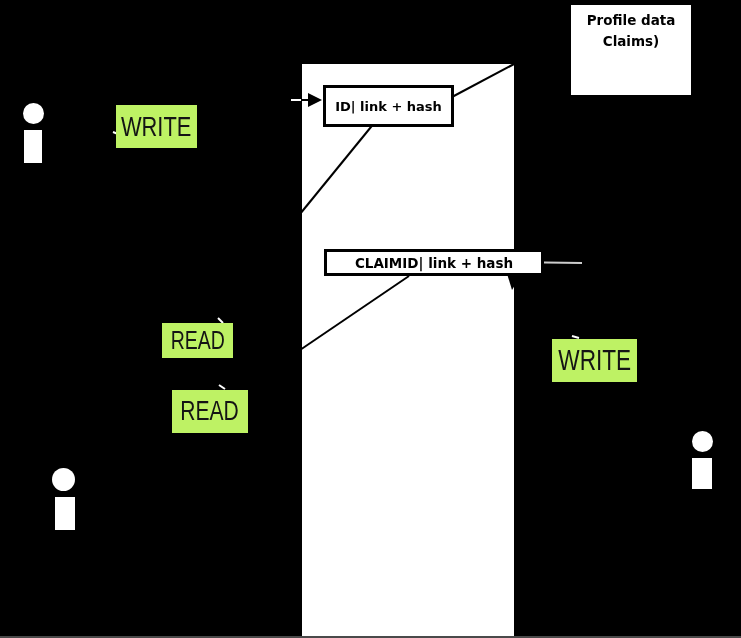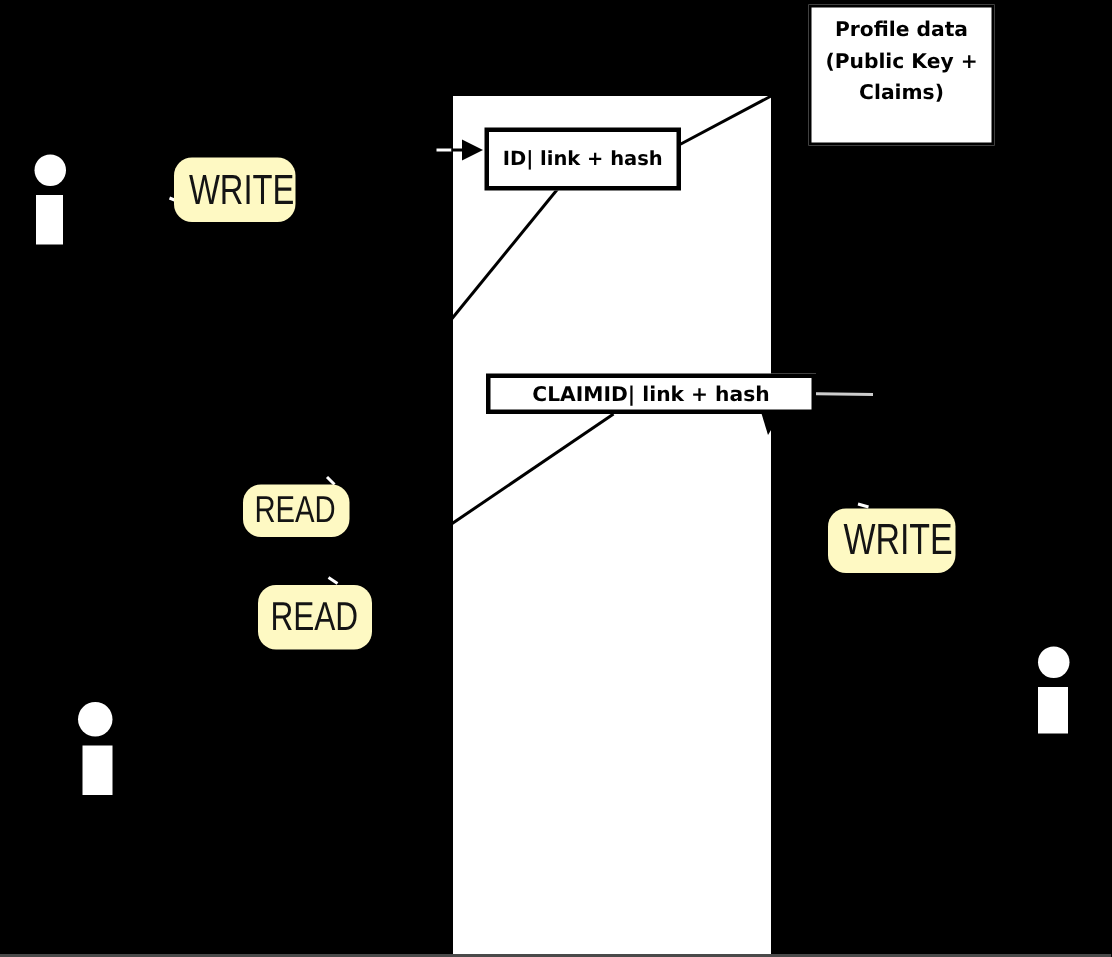--- a/index.html
+++ b/index.html
@@ -31,43 +31,42 @@
     font-family: "DejaVu Sans", sans-serif;
     font-weight: bold;
     color: #000000;
     white-space: nowrap;
   }
   .id-box      { left: 323px; top: 85px;  width: 131px; height: 42px; font-size: 13px; }
   .claimid-box { left: 324px; top: 249px; width: 220px; height: 27px; font-size: 13.5px; }
 
   
   .profile-box {
-    left: 539px; top: 3px; width: 124px; height: 94px;
+    left: 569px; top: 3px; width: 124px; height: 94px;
     background: #ffffff; border: 2px solid #000000;
     font-family: "DejaVu Sans", sans-serif;
     font-weight: bold; font-size: 13.5px; line-height: 21px;
     color: #000000; text-align: center;
     padding-top: 5px;
   }
   .vclaim-box {
     left: 582px; top: 215px; width: 126px; height: 98px;
     background: #ffffff;
     display: flex; align-items: center; justify-content: center;
     font-family: "DejaVu Sans", sans-serif;
     font-weight: bold; font-size: 13px;
     color: #000000; white-space: nowrap;
   }
 
   
   .op-label {
-    background: #fef9c3;
-    display: flex; align-items: center; justify-content: flex-start;
+    background: #bef264;
+    display: flex; align-items: center; justify-content: center;
     color: #141414;
     white-space: nowrap;
-    border-radius: 12px;
   }
   .op-label > span { display: inline-block; transform: scaleX(0.78); transform-origin: center; }
   .write-left  { left: 116px; top: 105px; width: 81px; height: 43px; font-size: 28px; }
   .read-1      { left: 162px; top: 323px; width: 71px; height: 35px; font-size: 25px; }
   .read-2      { left: 172px; top: 390px; width: 76px; height: 43px; font-size: 27px; }
   .write-right { left: 552px; top: 339px; width: 85px; height: 43px; font-size: 29px; }
 
   
   .person { pointer-events: none; }
   .person .head, .person .body { position: absolute; background: #ffffff; }
@@ -115,21 +114,20 @@
 
   <div class="abs entry-box id-box">
     <span>ID| link + hash</span>
   </div>
   <div class="abs entry-box claimid-box">
     <span>CLAIMID| link + hash</span>
   </div>
 
   <div class="abs profile-box">
     <div>Profile data</div>
-    <div>(Public Key +</div>
     <div>Claims)</div>
   </div>
 
 
   <div class="abs op-label write-left">
     <span>WRITE</span>
   </div>
   <div class="abs op-label read-1">
     <span>READ</span>
   </div>

